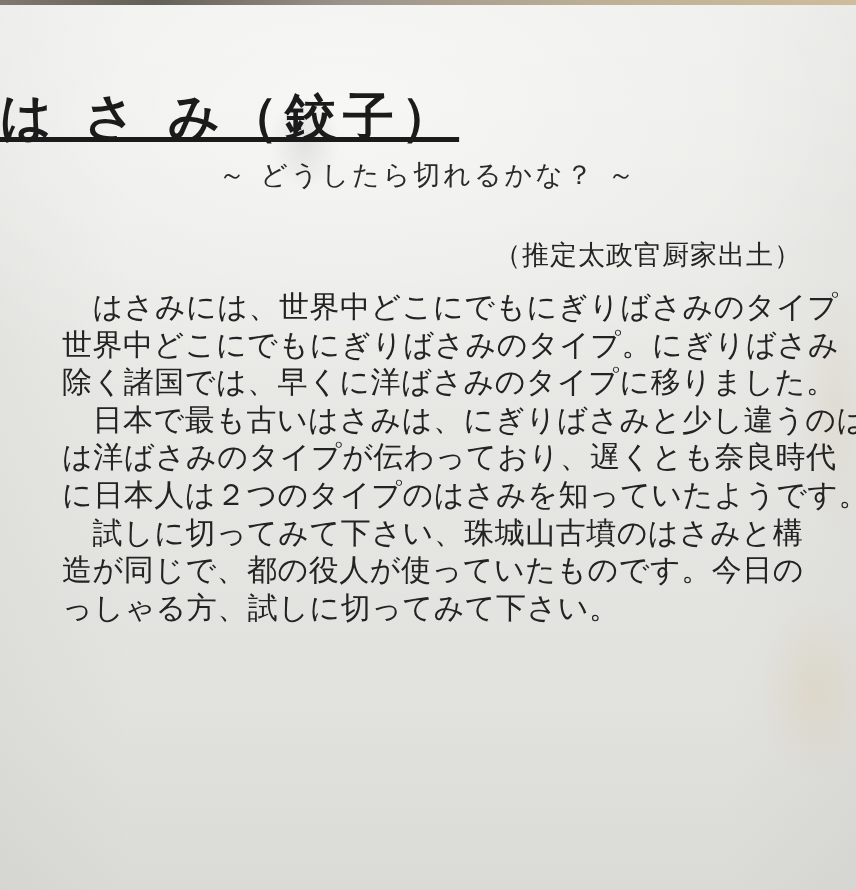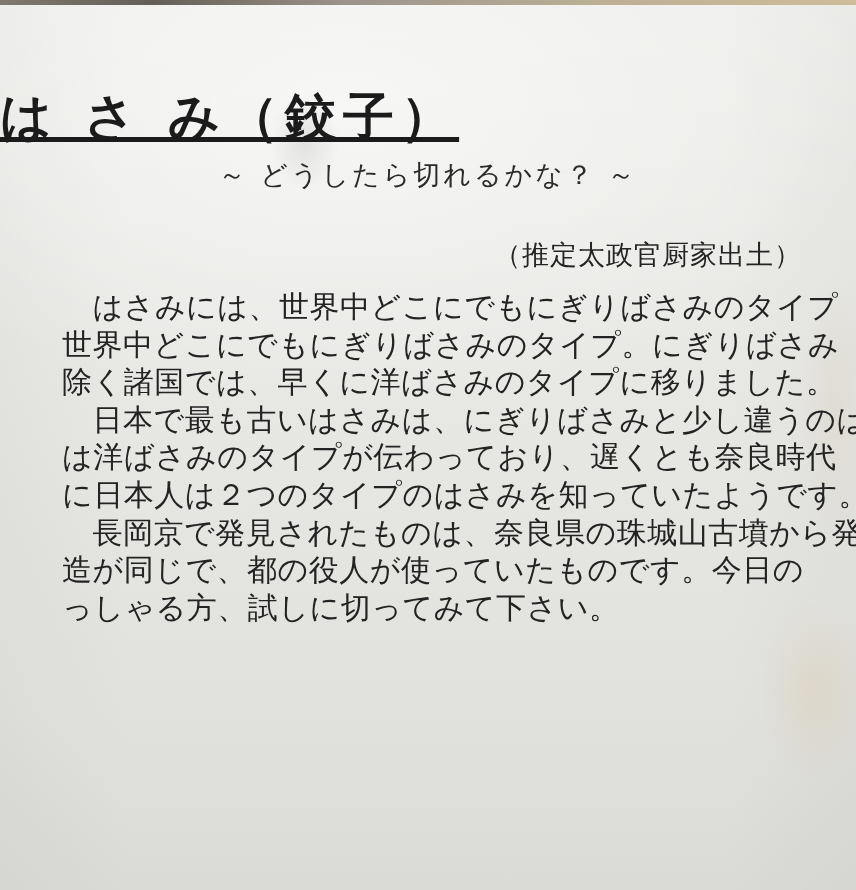--- a/index.html
+++ b/index.html
@@ -121,18 +121,18 @@
     <div class="subtitle">～ どうしたら切れるかな？ ～</div>
     <div class="attribution">（推定太政官厨家出土）</div>
 
     <div class="body-text">
       <div class="body-line">　はさみには、世界中どこにでもにぎりばさみのタイプ</div>
       <div class="body-line">世界中どこにでもにぎりばさみのタイプ。にぎりばさみ</div>
       <div class="body-line">除く諸国では、早くに洋ばさみのタイプに移りました。</div>
       <div class="body-line">　日本で最も古いはさみは、にぎりばさみと少し違うのは</div>
       <div class="body-line">は洋ばさみのタイプが伝わっており、遅くとも奈良時代</div>
       <div class="body-line">に日本人は２つのタイプのはさみを知っていたようです。</div>
-      <div class="body-line">　長岡京で発見されたものは、奈良県の珠城山古墳から発</div>
+      <div class="body-line">　試しに切ってみて下さい、珠城山古墳のはさみと構</div>
       <div class="body-line">造が同じで、都の役人が使っていたものです。今日の</div>
       <div class="body-line">っしゃる方、試しに切ってみて下さい。</div>
     </div>
   </div>
 </div>
 
 </body></html>

